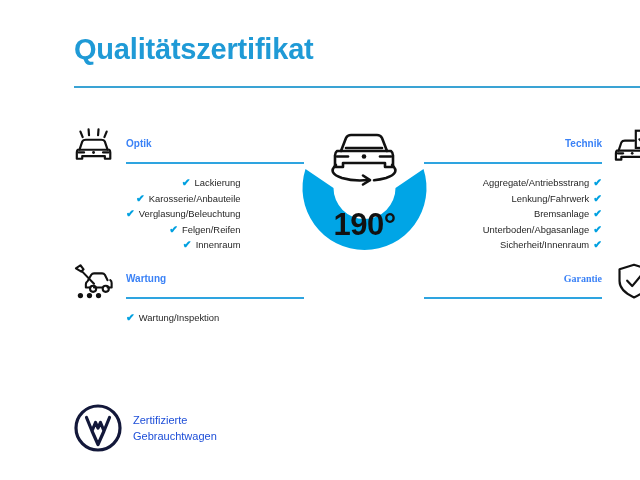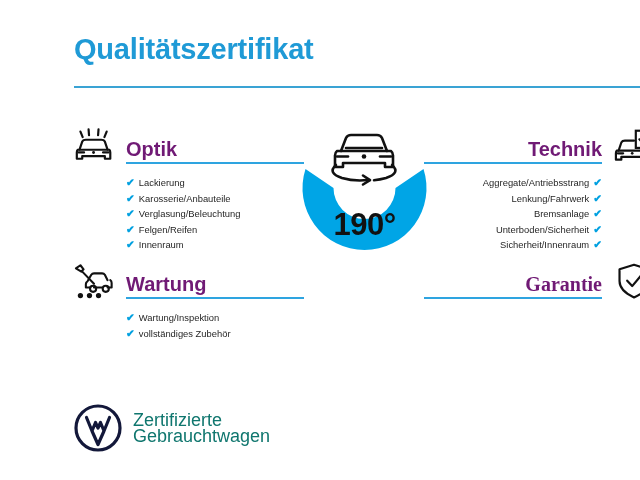--- a/index.html
+++ b/index.html
@@ -64,23 +64,23 @@
     height: 38px;
   }
   .quad-optik .quad-icon,
   .quad-wartung .quad-icon { left: 0; }
   .quad-technik .quad-icon,
   .quad-garantie .quad-icon { right: 0; }
 
   .quad-title {
     position: absolute;
     top: 10px;
-    font-size: 20px;
+    font-size: 10px;
     font-weight: bold;
-    color: #701a75;
+    color: #3b82f6;
     white-space: nowrap;
   }
   .quad-optik .quad-title,
   .quad-wartung .quad-title { left: 54px; }
   .quad-technik .quad-title,
   .quad-garantie .quad-title { right: 54px; }
 
   .quad-rule {
     position: absolute;
     top: 34px;
@@ -94,21 +94,21 @@
   .quad-garantie .quad-rule { right: 54px; }
 
   .quad-list {
     list-style: none;
     margin: 0;
     padding: 0;
     position: absolute;
     top: 47px;
   }
   .quad-optik .quad-list,
-  .quad-wartung .quad-list { left: 54px; text-align: left; }
+  .quad-wartung .quad-list { left: 54px; text-align: right; }
   .quad-technik .quad-list,
   .quad-garantie .quad-list { right: 54px; text-align: right; }
 
   .quad-list li {
     font-size: 9.4px;
     line-height: 15.6px;
     color: #262626;
     white-space: nowrap;
     display: block;
   }
@@ -159,23 +159,23 @@
   .vw-block {
     position: absolute;
     left: 30px;
     top: 404px;
     display: flex;
     align-items: center;
     gap: 11px;
   }
   .vw-mark { width: 48px; height: 48px; }
   .vw-text {
-    font-size: 18px;
+    font-size: 11px;
     line-height: 16.5px;
-    color: #0f766e;
+    color: #1d4ed8;
     font-weight: normal;
     white-space: nowrap;
   }
 </style>
 </head>
 <body>
 
 <div class="page">
 
   <div class="page-title">Qualitätszertifikat</div>
@@ -227,21 +227,21 @@
           <path d="M30 12.5 L34 16.5 L41.5 7" fill="none" stroke="#111" stroke-width="2.4" stroke-linecap="round" stroke-linejoin="round"></path>
         </svg>
       </div>
       <div class="quad-title">Technik</div>
       <div class="quad-rule"></div>
     </div>
     <ul class="quad-list right-list">
       <li><span>Aggregate/Antriebsstrang</span><span class="chk">✔</span></li>
       <li><span>Lenkung/Fahrwerk</span><span class="chk">✔</span></li>
       <li><span>Bremsanlage</span><span class="chk">✔</span></li>
-      <li><span>Unterboden/Sicherheit</span><span class="chk">✔</span></li>
+      <li><span>Unterboden/Abgasanlage</span><span class="chk">✔</span></li>
       <li><span>Sicherheit/Innenraum</span><span class="chk">✔</span></li>
     </ul>
   </div>
 
   <div class="quad quad-wartung">
     <div class="quad-head">
       <div class="quad-icon">
         <svg viewBox="0 0 48 42" width="44" height="38">
           <g fill="none" stroke="#111" stroke-width="2.3" stroke-linejoin="round" stroke-linecap="round">
             <path d="M4 6 L9 2.5 L12.5 7 L10 9.5 Z"></path>
@@ -256,21 +256,20 @@
           <circle cx="9" cy="36" r="2.9" fill="#111"></circle>
           <circle cx="19" cy="36" r="2.9" fill="#111"></circle>
           <circle cx="29" cy="36" r="2.9" fill="#111"></circle>
         </svg>
       </div>
       <div class="quad-title">Wartung</div>
       <div class="quad-rule"></div>
     </div>
     <ul class="quad-list left-list">
       <li><span class="chk">✔</span><span>Wartung/Inspektion</span></li>
-      <li><span class="chk">✔</span><span>vollständiges Zubehör</span></li>
     </ul>
   </div>
 
   <div class="quad quad-garantie">
     <div class="quad-head">
       <div class="quad-icon">
         <svg viewBox="0 0 48 42" width="44" height="38">
           <path d="M24 2 L40 7 L40 20 Q40 31 24 38 Q8 31 8 20 L8 7 Z" fill="none" stroke="#111" stroke-width="2.4" stroke-linejoin="round"></path>
           <path d="M16.5 19.5 L22 25.5 L32 13.5" fill="none" stroke="#111" stroke-width="2.4" stroke-linecap="round" stroke-linejoin="round"></path>
         </svg>

